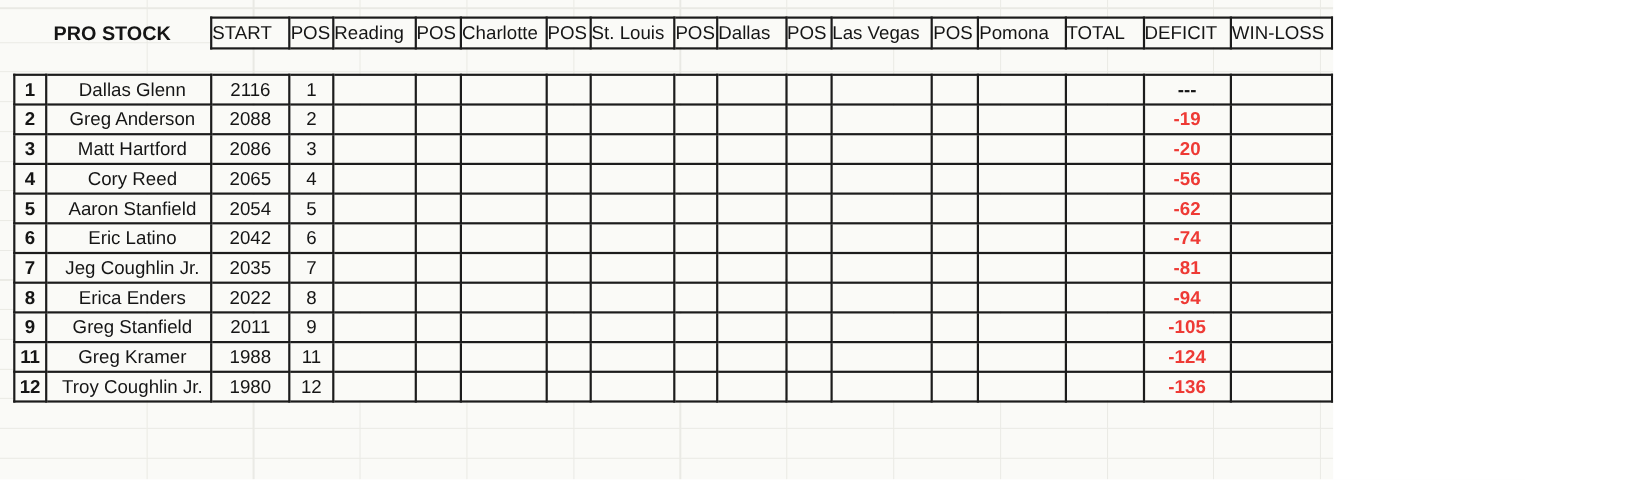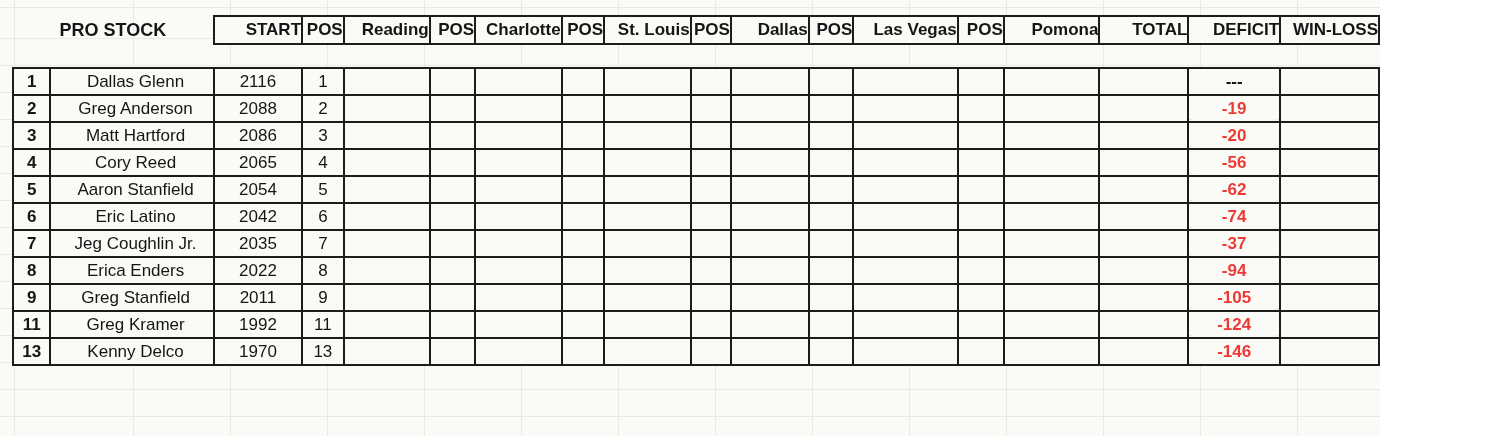--- a/index.html
+++ b/index.html
@@ -5,21 +5,21 @@
   :root{
     --border:#1c1c1c;
     --text:#151515;
     --red:#ee3a35;
     --paper:#fafaf7;
     --faint:#e6e6e0;
   }
   html,body{margin:0;padding:0;background:#fff;}
   .sheet{
     position:relative;
-    width:1380px;height:436px;
+    width:1212px;height:436px;
     background:var(--paper);
     overflow:hidden;
     font-family:"Liberation Sans",sans-serif;
   }
   
   .sheet::before{
     content:"";
     position:absolute;inset:0;
     background-image:
       repeating-linear-gradient(to bottom, transparent 0, transparent 26px, var(--faint) 26px, var(--faint) 27px),
@@ -37,22 +37,22 @@
     font-size:17px;
     color:var(--text);
     overflow:hidden;
     white-space:nowrap;
     vertical-align:middle;
   }
   thead tr.header-row{height:28px;}
   th.hbox{
     border:2px solid var(--border);
     background:var(--paper);
-    font-weight:700;
-    text-align:right;
+    font-weight:400;
+    text-align:left;
   }
   th.title-cell{
     border:none;
     background:transparent;
     font-weight:700;
     font-size:18px;
     text-align:center;
   }
   tr.gap-row td{
     border:none;
@@ -61,21 +61,21 @@
   }
   tbody tr{height:27px;}
   tbody td{
     border:2px solid var(--border);
     background:var(--paper);
     text-align:center;
   }
   tbody td.c-driver{text-align:center;padding-left:7px;}
   tbody td.c-rank{font-weight:700;}
   tbody td.c-deficit{font-weight:700;}
-  tbody td.c-deficit.red{color:var(--red);border-radius:12px;}
+  tbody td.c-deficit.red{color:var(--red);}
 </style>
 </head>
 <body>
 
 <div class="sheet">
   <table class="grid">
     <colgroup>
       <col style="width:43px">
         <col style="width:175px">
         <col style="width:99px">
@@ -250,21 +250,21 @@
           <td class="c-charlotte"></td>
           <td class="c-charlotte_pos"></td>
           <td class="c-stlouis"></td>
           <td class="c-stlouis_pos"></td>
           <td class="c-dallas"></td>
           <td class="c-dallas_pos"></td>
           <td class="c-lasvegas"></td>
           <td class="c-lasvegas_pos"></td>
           <td class="c-pomona"></td>
           <td class="c-total"></td>
-          <td class="c-deficit red">-37</td>
+          <td class="c-deficit red">-81</td>
           <td class="c-winloss"></td>
         </tr>
         <tr>
           <td class="c-rank">8</td>
           <td class="c-driver">Erica Enders</td>
           <td class="c-start">2022</td>
           <td class="c-pos">8</td>
           <td class="c-reading"></td>
           <td class="c-reading_pos"></td>
           <td class="c-charlotte"></td>
@@ -296,52 +296,52 @@
           <td class="c-lasvegas"></td>
           <td class="c-lasvegas_pos"></td>
           <td class="c-pomona"></td>
           <td class="c-total"></td>
           <td class="c-deficit red">-105</td>
           <td class="c-winloss"></td>
         </tr>
         <tr>
           <td class="c-rank">11</td>
           <td class="c-driver">Greg Kramer</td>
-          <td class="c-start">1992</td>
+          <td class="c-start">1988</td>
           <td class="c-pos">11</td>
           <td class="c-reading"></td>
           <td class="c-reading_pos"></td>
           <td class="c-charlotte"></td>
           <td class="c-charlotte_pos"></td>
           <td class="c-stlouis"></td>
           <td class="c-stlouis_pos"></td>
           <td class="c-dallas"></td>
           <td class="c-dallas_pos"></td>
           <td class="c-lasvegas"></td>
           <td class="c-lasvegas_pos"></td>
           <td class="c-pomona"></td>
           <td class="c-total"></td>
           <td class="c-deficit red">-124</td>
           <td class="c-winloss"></td>
         </tr>
         <tr>
-          <td class="c-rank">13</td>
-          <td class="c-driver">Kenny Delco</td>
-          <td class="c-start">1970</td>
-          <td class="c-pos">13</td>
-          <td class="c-reading"></td>
-          <td class="c-reading_pos"></td>
-          <td class="c-charlotte"></td>
-          <td class="c-charlotte_pos"></td>
-          <td class="c-stlouis"></td>
-          <td class="c-stlouis_pos"></td>
-          <td class="c-dallas"></td>
-          <td class="c-dallas_pos"></td>
-          <td class="c-lasvegas"></td>
-          <td class="c-lasvegas_pos"></td>
-          <td class="c-pomona"></td>
-          <td class="c-total"></td>
-          <td class="c-deficit red">-146</td>
+          <td class="c-rank">12</td>
+          <td class="c-driver">Troy Coughlin Jr.</td>
+          <td class="c-start">1980</td>
+          <td class="c-pos">12</td>
+          <td class="c-reading"></td>
+          <td class="c-reading_pos"></td>
+          <td class="c-charlotte"></td>
+          <td class="c-charlotte_pos"></td>
+          <td class="c-stlouis"></td>
+          <td class="c-stlouis_pos"></td>
+          <td class="c-dallas"></td>
+          <td class="c-dallas_pos"></td>
+          <td class="c-lasvegas"></td>
+          <td class="c-lasvegas_pos"></td>
+          <td class="c-pomona"></td>
+          <td class="c-total"></td>
+          <td class="c-deficit red">-136</td>
           <td class="c-winloss"></td>
         </tr>
       </tbody>
   </table>
 </div>
 
 </body></html>

